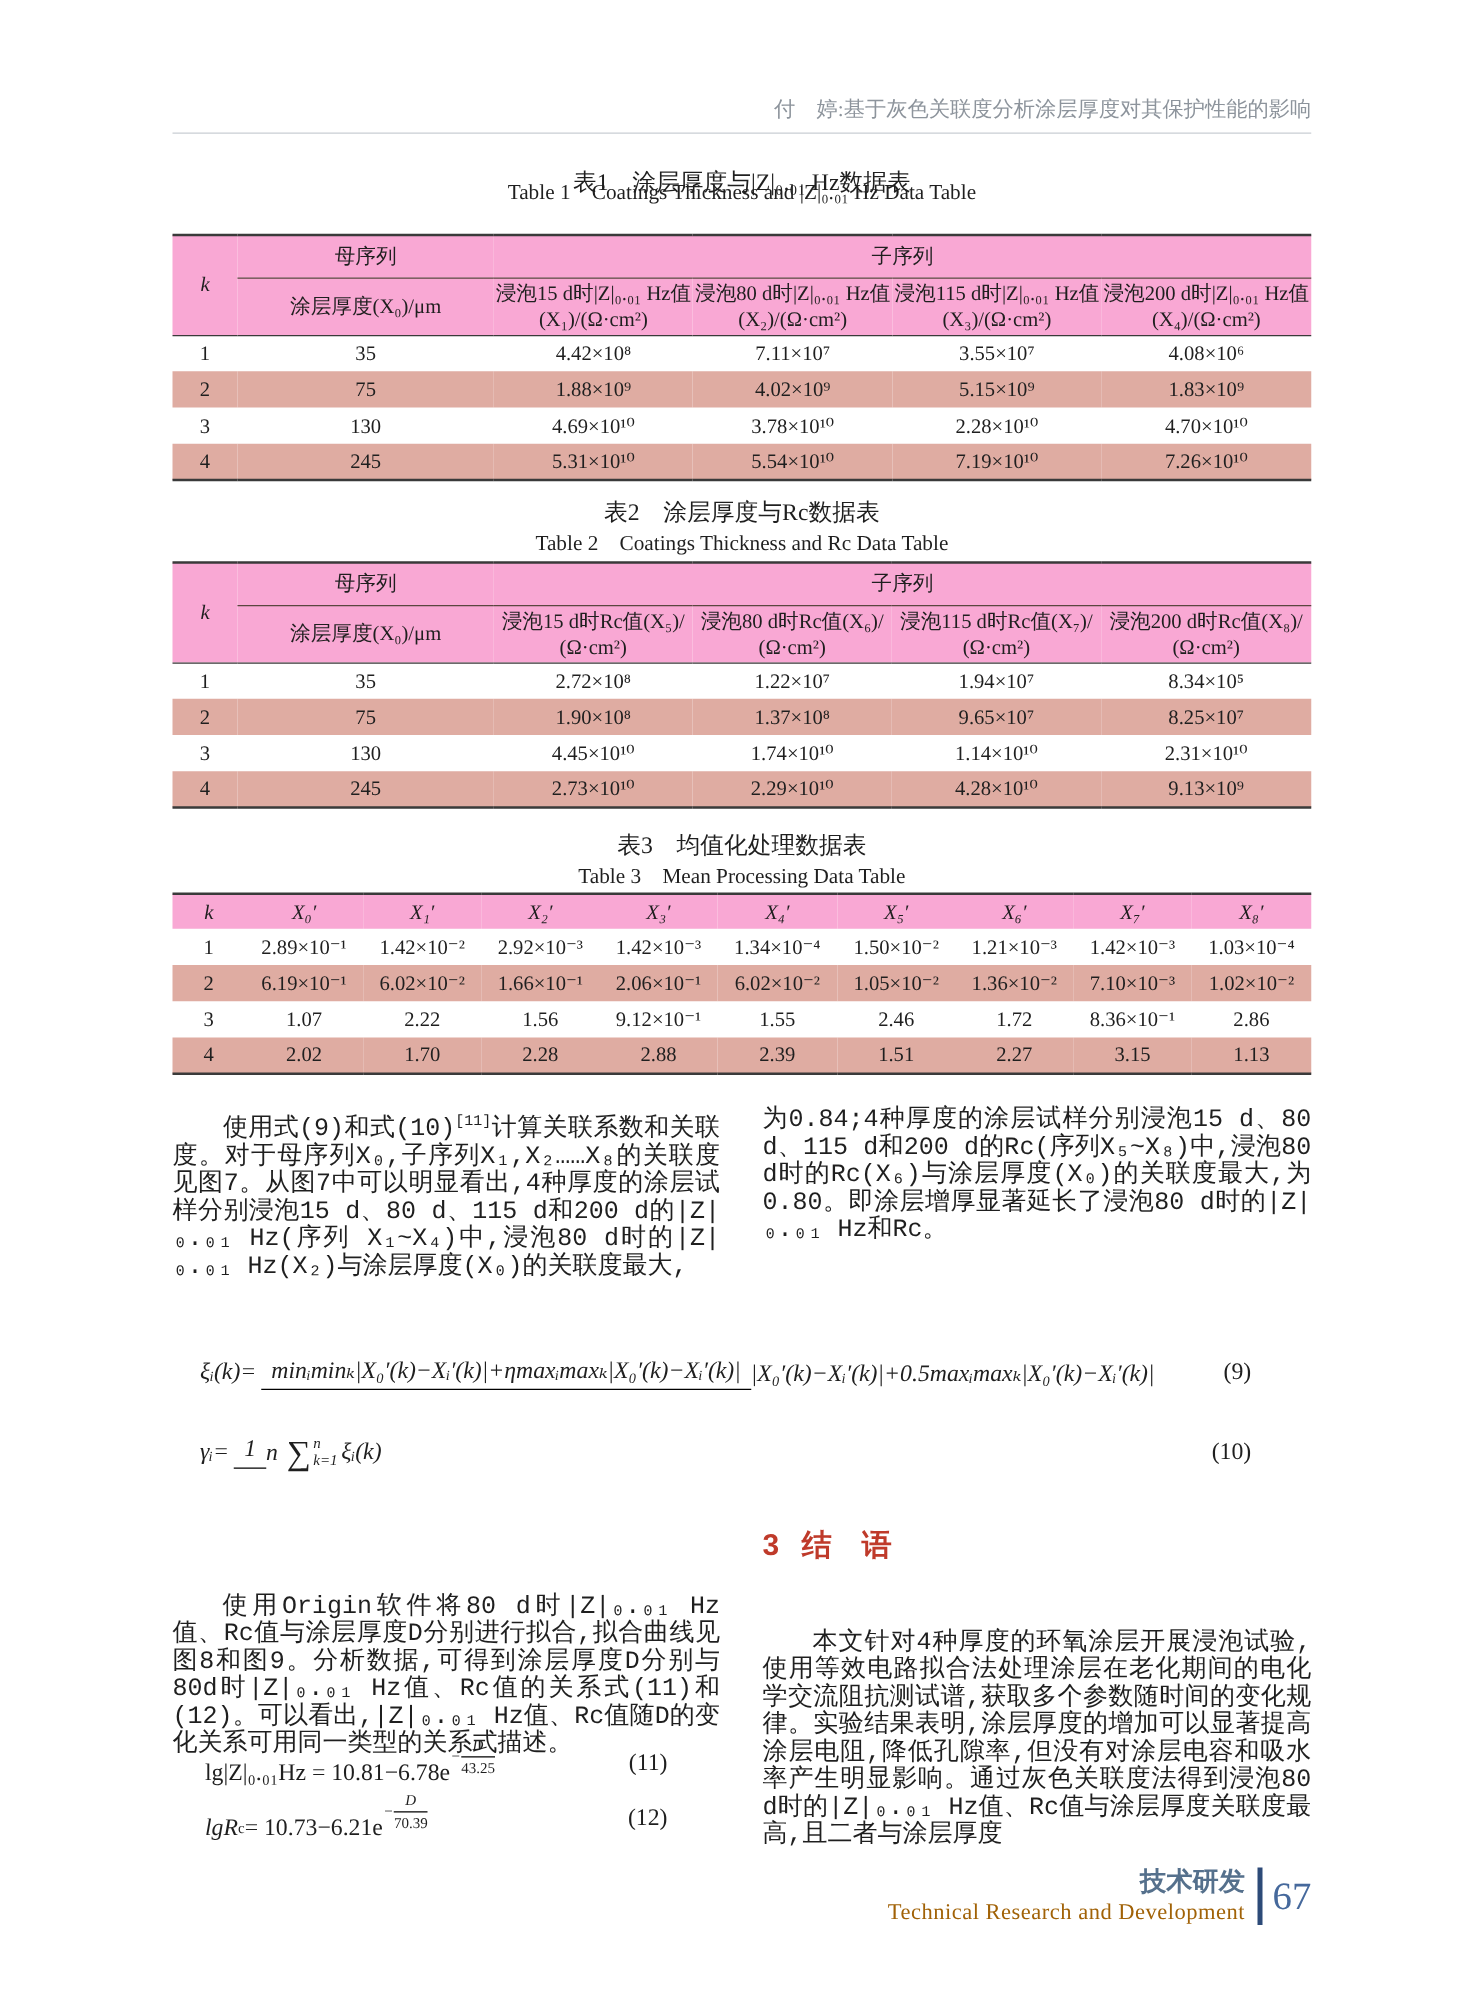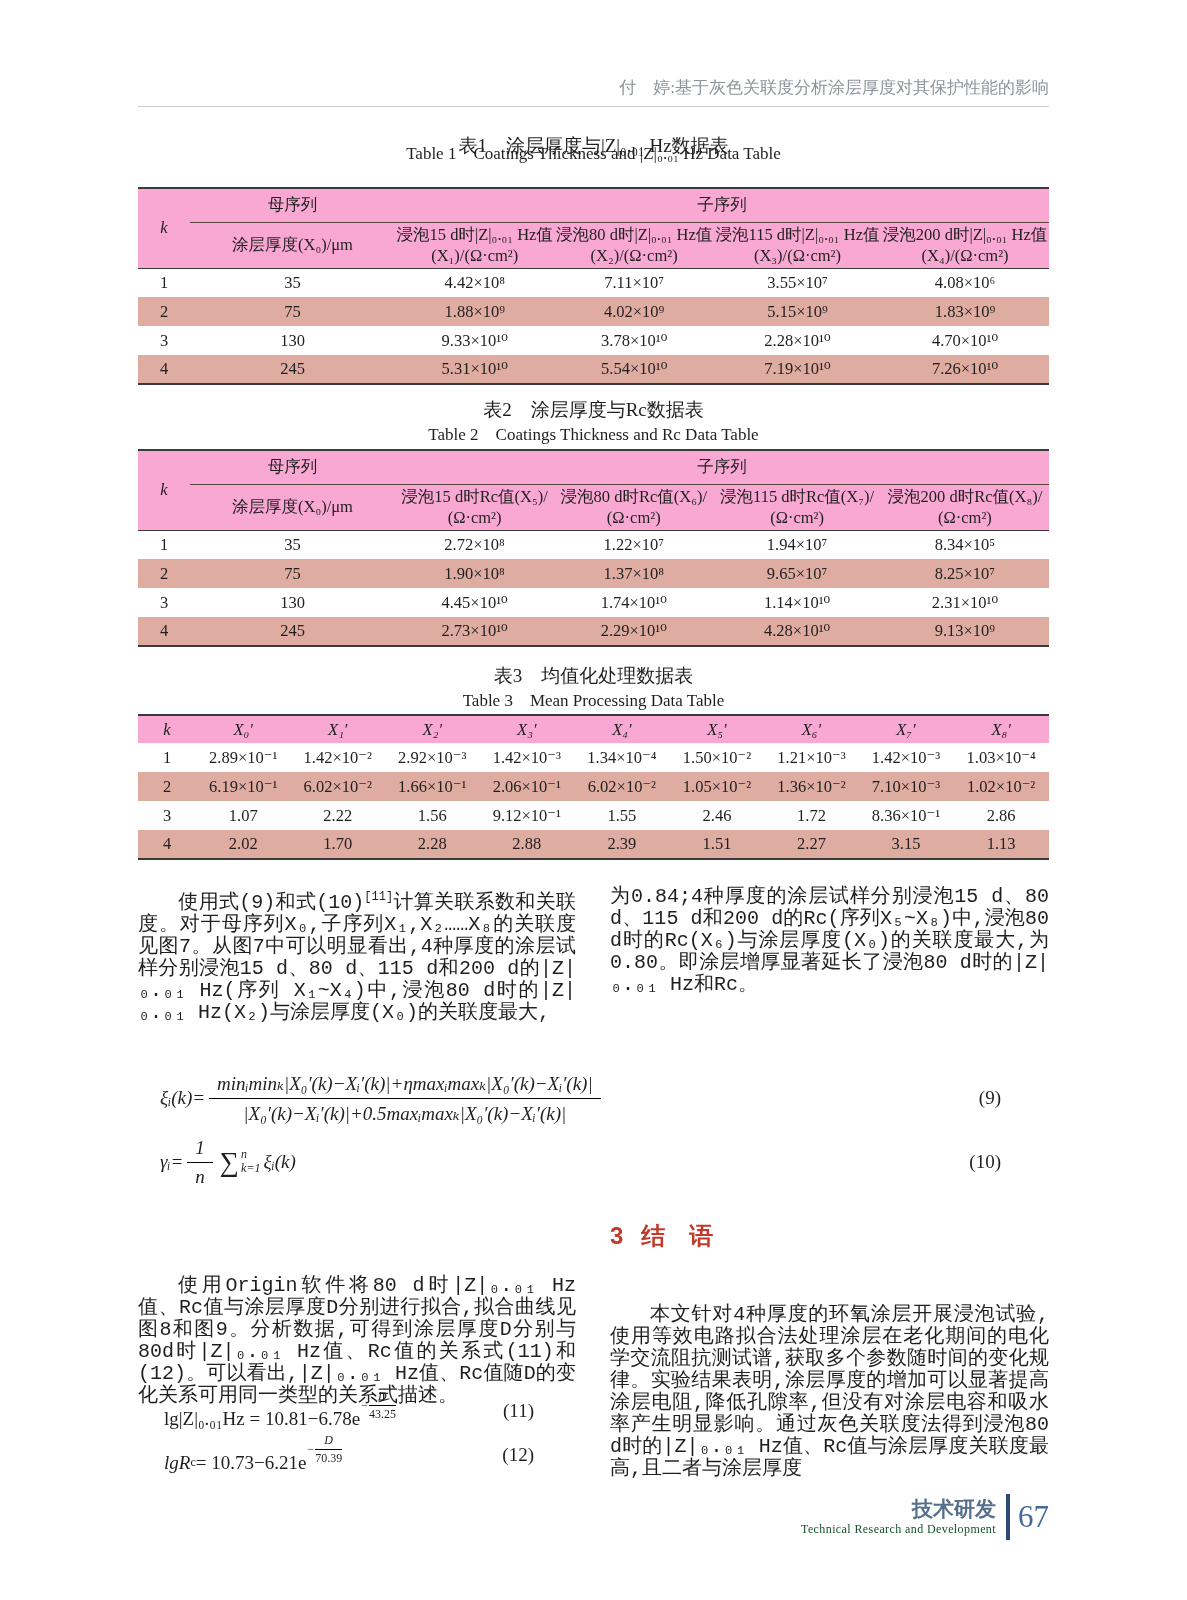--- a/index.html
+++ b/index.html
@@ -39,21 +39,21 @@
 
   
   .para { font-size:20px; line-height:22px; text-align:justify;font-family:Liberation Mono, monospace; }
   .indent { text-indent:2em; }
   sup.ref { font-size:12px; }
 
   
   .eq { left:138px; width:911px; display:flex; align-items:center; font-size:19px; }
   .eqbody { display:flex; align-items:center; font-style:italic; margin-left:22px; }
   .eqlabel { margin-left:auto; margin-right:48px; font-style:normal; font-size:19px; }
-  .frac { display:inline-flex; flex-direction:column; text-align:center; margin:0 4px; }
+  .frac { display:inline-flex; flex-direction:row; text-align:center; margin:0 4px; }
   .frac .fn { border-bottom:1.4px solid #000; padding:0 8px 3px; }
   .frac .fd { padding-top:3px; }
   .sum { display:inline-flex; align-items:center; margin:0 3px; }
   .sum .sigma { font-size:27px; font-style:normal; }
   .sum .limits { display:inline-flex; flex-direction:column; font-size:12px;
     line-height:1.15; margin-left:2px; }
   .eq-small { display:flex; align-items:flex-start; font-size:19px; }
   .eq-small .eqbody { margin-left:26px; }
   .eq-small .eqlabel { margin-right:42px; margin-top:8px; }
   .expfrac { display:inline-flex; align-items:center; font-size:12px;
@@ -67,21 +67,21 @@
   .sec-head { left:610px; top:1220px; color:#bf3a2a; font-weight:bold;
     font-size:24px; font-family:"Liberation Sans",sans-serif; }
   .sec-head .num { margin-right:18px; }
 
   
   .footer { top:1494px; left:0; width:1049px; display:flex;
     justify-content:flex-end; align-items:center; }
   .f-text { text-align:right; }
   .f-cn { font-family:"Liberation Sans",sans-serif; font-weight:bold;
     font-size:21px; color:#55708c; line-height:1.15; }
-  .f-en { font-size:12px; color:#14532d; letter-spacing:0.4px; }
+  .f-en { font-size:18px; color:#a16207; letter-spacing:0.4px; }
   .f-bar { width:4px; height:46px; background:#2d4a78; margin:0 8px 0 10px; }
   .f-num { font-size:31px; color:#46699c; }
 </style>
 </head>
 <body>
 
 <div class="abs running-head">付　婷:基于灰色关联度分析涂层厚度对其保护性能的影响</div>
 <div class="abs head-rule"></div>
 
 <div class="abs tbl-title cn" style="top:133px">表1　涂层厚度与|Z|₀.₀₁ Hz数据表</div>
@@ -126,21 +126,21 @@
         <td>2</td>
         <td>75</td>
         <td>1.88×10⁹</td>
         <td>4.02×10⁹</td>
         <td>5.15×10⁹</td>
         <td>1.83×10⁹</td>
       </tr>
       <tr>
         <td>3</td>
         <td>130</td>
-        <td>9.33×10¹⁰</td>
+        <td>4.69×10¹⁰</td>
         <td>3.78×10¹⁰</td>
         <td>2.28×10¹⁰</td>
         <td>4.70×10¹⁰</td>
       </tr>
       <tr>
         <td>4</td>
         <td>245</td>
         <td>5.31×10¹⁰</td>
         <td>5.54×10¹⁰</td>
         <td>7.19×10¹⁰</td>

